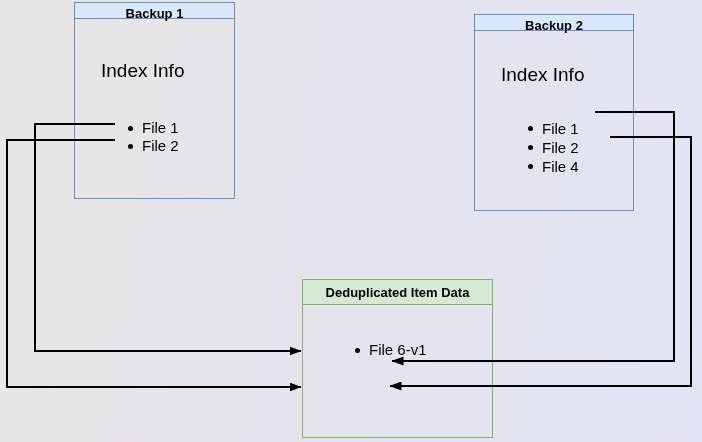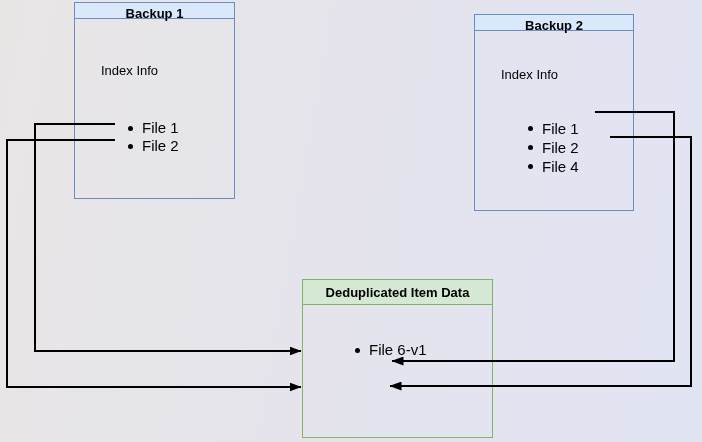--- a/index.html
+++ b/index.html
@@ -47,21 +47,21 @@
     background: var(--dedup-header-bg, #d5e8d4);
     border-bottom: 1.5px solid var(--dedup-border, #82b366);
   }
 
   #backup1-box { left: 74px;  top: 2px;   width: 161px; height: 197px; }
   #backup2-box { left: 474px; top: 2px;   width: 160px; height: 197px; margin-top: 12px; }
   #dedup-box   { left: 254px; top: 279px; width: 191px; height: 159px; margin-left: 48px; }
 
   .subtitle {
     position: absolute;
-    font-size: 13px;
+    font-size: 19px;
     line-height: 19px;
     white-space: nowrap;
   }
   #backup1-box .subtitle { left: 26px; top: 58px; }
   #backup2-box .subtitle { left: 26px; top: 50px; }
 
   ul.file-list {
     position: absolute;
     margin: 0;
     padding: 0;

